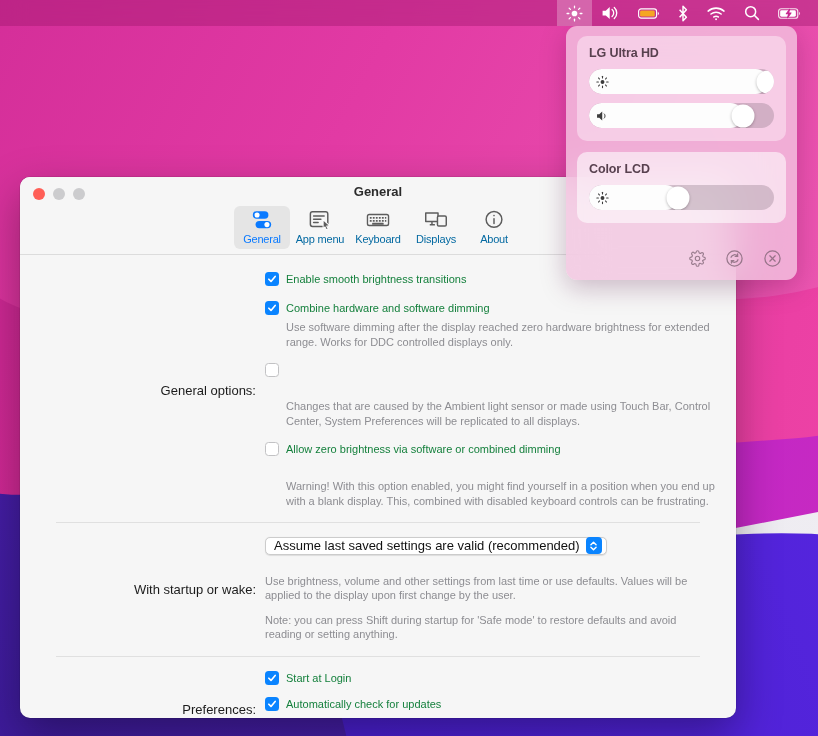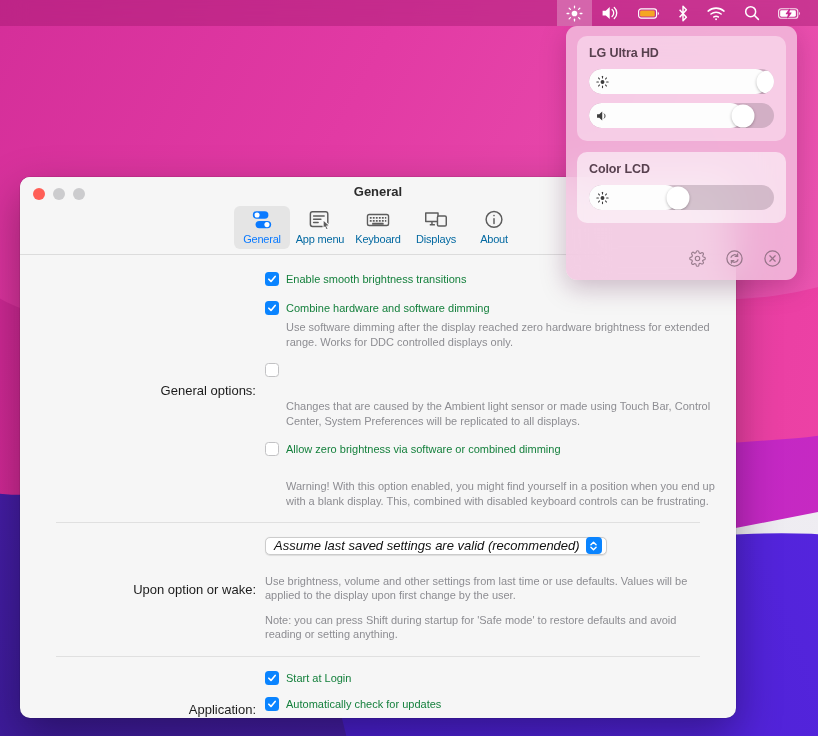--- a/index.html
+++ b/index.html
@@ -254,21 +254,20 @@
   .popup-btn {
     display: inline-flex; align-items: center; gap: 6px;
     height: 18px;
     padding: 0 4px 0 8px;
     background: #fff;
     border: 0.5px solid #ccc;
     border-radius: 5px;
     box-shadow: 0 0.5px 1px rgba(0,0,0,0.10);
     font-size: 13px;
     color: #111;
-    font-style: italic;
   }
   .stepper {
     width: 16px; height: 17px;
     border-radius: 4px;
     background: #0a84ff;
     display: flex; align-items: center; justify-content: center;
   }
   .btn {
     display: inline-block;
     padding: 4px 11px 5px 11px;
@@ -568,40 +567,40 @@
             <span class="chk-label">Allow zero brightness via software or combined dimming</span>
           </div>
           <div class="helptext wide">Warning! With this option enabled, you might find yourself in a position when you end up with a blank display. This, combined with disabled keyboard controls can be frustrating.</div>
 
         </div>
       </div>
 
       <div class="divider"></div>
 
       <div class="row">
-        <div class="row-label">Upon option or wake:</div>
+        <div class="row-label">With startup or wake:</div>
         <div class="row-body">
           <div class="popup-btn">
             <span>Assume last saved settings are valid (recommended)</span>
             <span class="stepper">
               <svg width="9" height="12" viewBox="0 0 10 14" fill="none" stroke="#fff" stroke-width="1.7" stroke-linecap="round" stroke-linejoin="round">
                 <path d="M2 5.6L5 2.6l3 3"></path>
                   <path d="M2 8.4l3 3 3-3"></path>
               </svg>
             </span>
           </div>
           <div class="helptext wide" style="margin-left:0;margin-top:19px">Use brightness, volume and other settings from last time or use defaults. Values will be applied to the display upon first change by the user.</div>
           <div class="helptext wide" style="margin-left:0;margin-top:10px">Note: you can press Shift during startup for 'Safe mode' to restore defaults and avoid reading or setting anything.</div>
         </div>
       </div>
 
       <div class="divider"></div>
 
       <div class="row">
-        <div class="row-label">Application:</div>
+        <div class="row-label">Preferences:</div>
         <div class="row-body">
 
           <div class="chk-line">
             <span class="chk on">
               <svg width="10" height="10" viewBox="0 0 12 12" fill="none" stroke="#fff" stroke-width="2" stroke-linecap="round" stroke-linejoin="round">
                   <path d="M2.2 6.3l2.6 2.6 5-6"></path>
                 </svg>
             </span>
             <span class="chk-label">Start at Login</span>
           </div>

